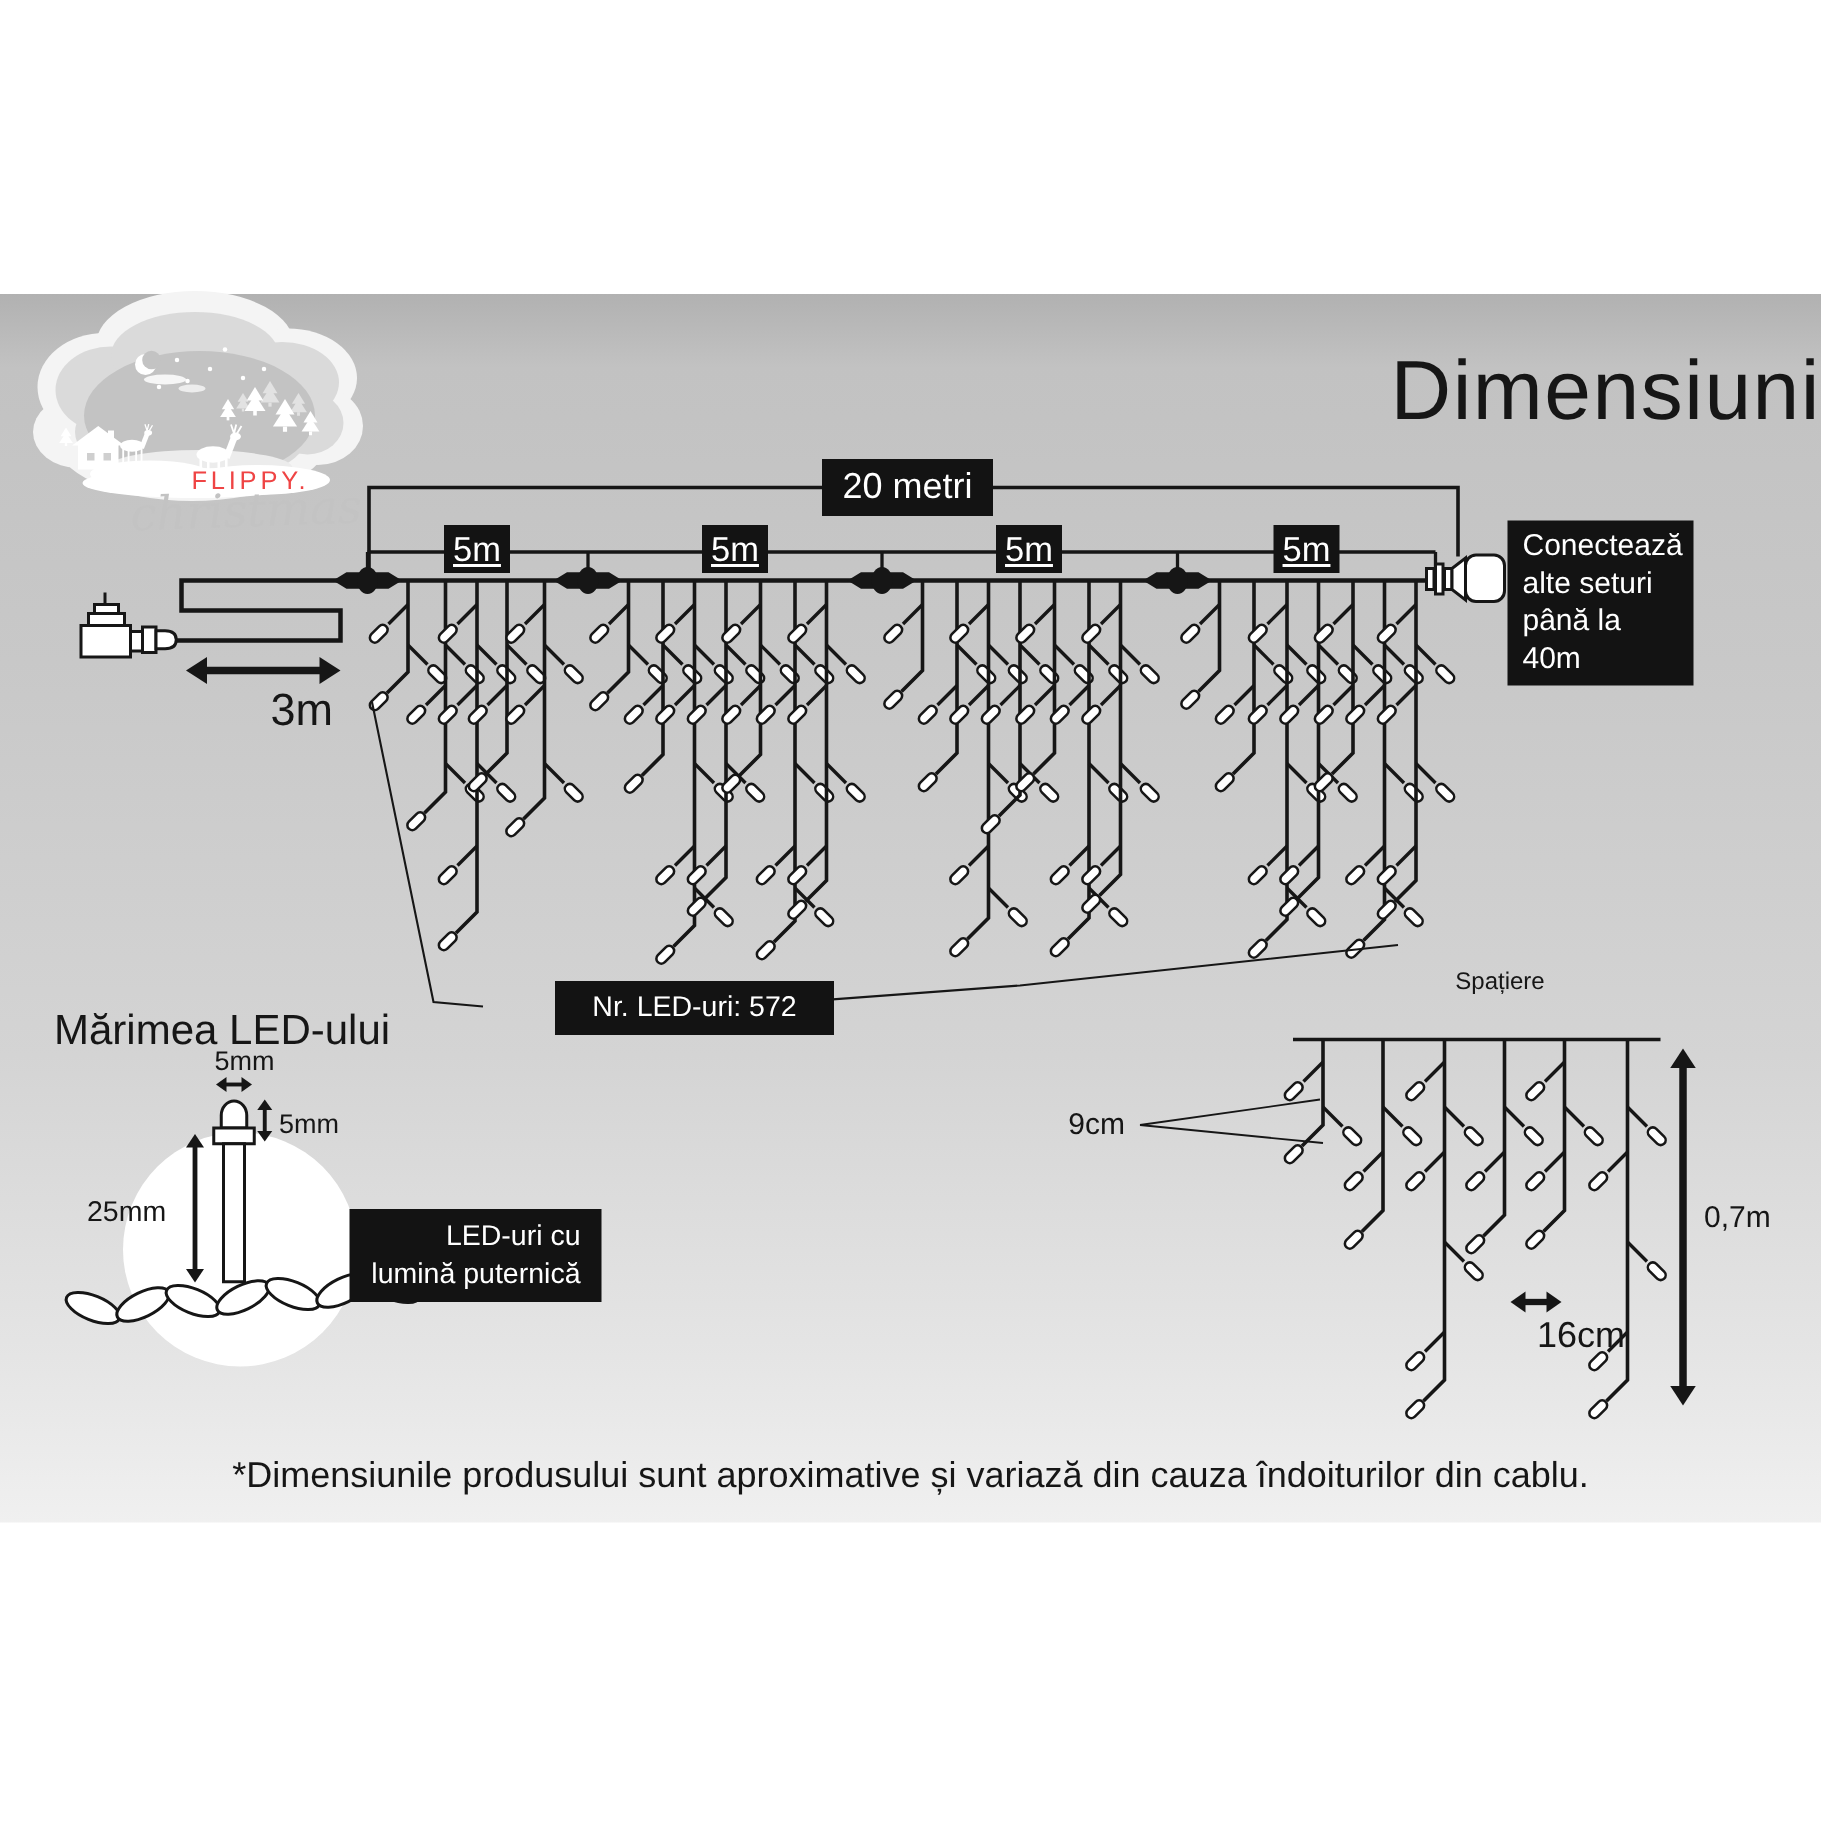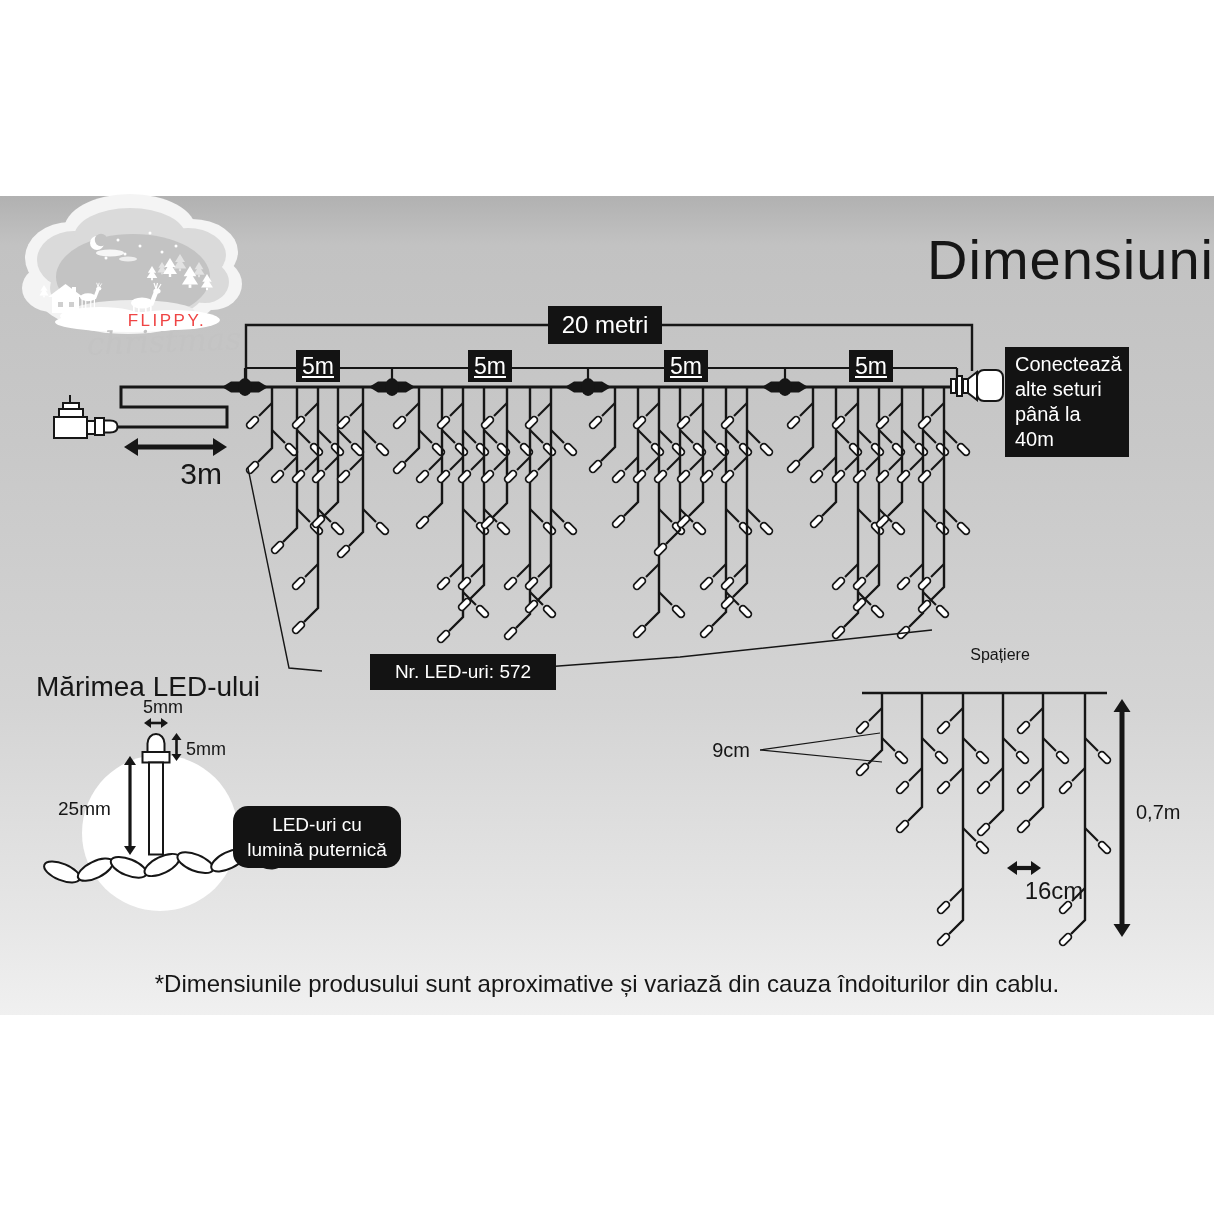--- a/index.html
+++ b/index.html
@@ -29,21 +29,21 @@
   #box-nrled{left:322px;top:654px;width:186px;height:36px;font-size:19px;margin-left:48px;}
   #sp-title{left:930px;top:646px;width:140px;text-align:center;font-size:16px;}
   #lbl-9cm{left:688px;top:739px;width:62px;text-align:right;font-size:20px;}
   #lbl-16cm{left:1018px;top:878px;width:72px;text-align:center;font-size:24px;}
   #lbl-07m{left:1136px;top:801px;width:70px;font-size:20px;}
   #led-title{left:36px;top:672px;font-size:28px;}
   #lbl-5mm-w{left:132px;top:698px;width:62px;text-align:center;font-size:18px;}
   #lbl-5mm-h{left:186px;top:740px;font-size:18px;}
   #lbl-25mm{left:58px;top:799px;width:64px;text-align:left;font-size:19px;}
   #box-lednote{left:233px;top:806px;width:168px;padding:6px 14px;font-size:19px;line-height:25px;
-    display:block;text-align:center;white-space:normal;border-radius:15px;}
+    display:block;text-align:right;white-space:normal;}
   #disclaimer{top:971px;left:0;width:1214px;text-align:center;font-size:24px;}
   #logo-top{left:112px;top:312px;width:110px;font-size:17px;letter-spacing:2.5px;color:#ef4444;text-align:center;}
   #logo-bottom{left:86px;top:324px;width:156px;text-align:center;font-size:31px;color:#c3c3c3;
     font-family:"DejaVu Serif", serif;font-style:italic;transform:rotate(-2deg);}
 </style>
 </head>
 <body>
 
 <div id="panel"></div>
 

